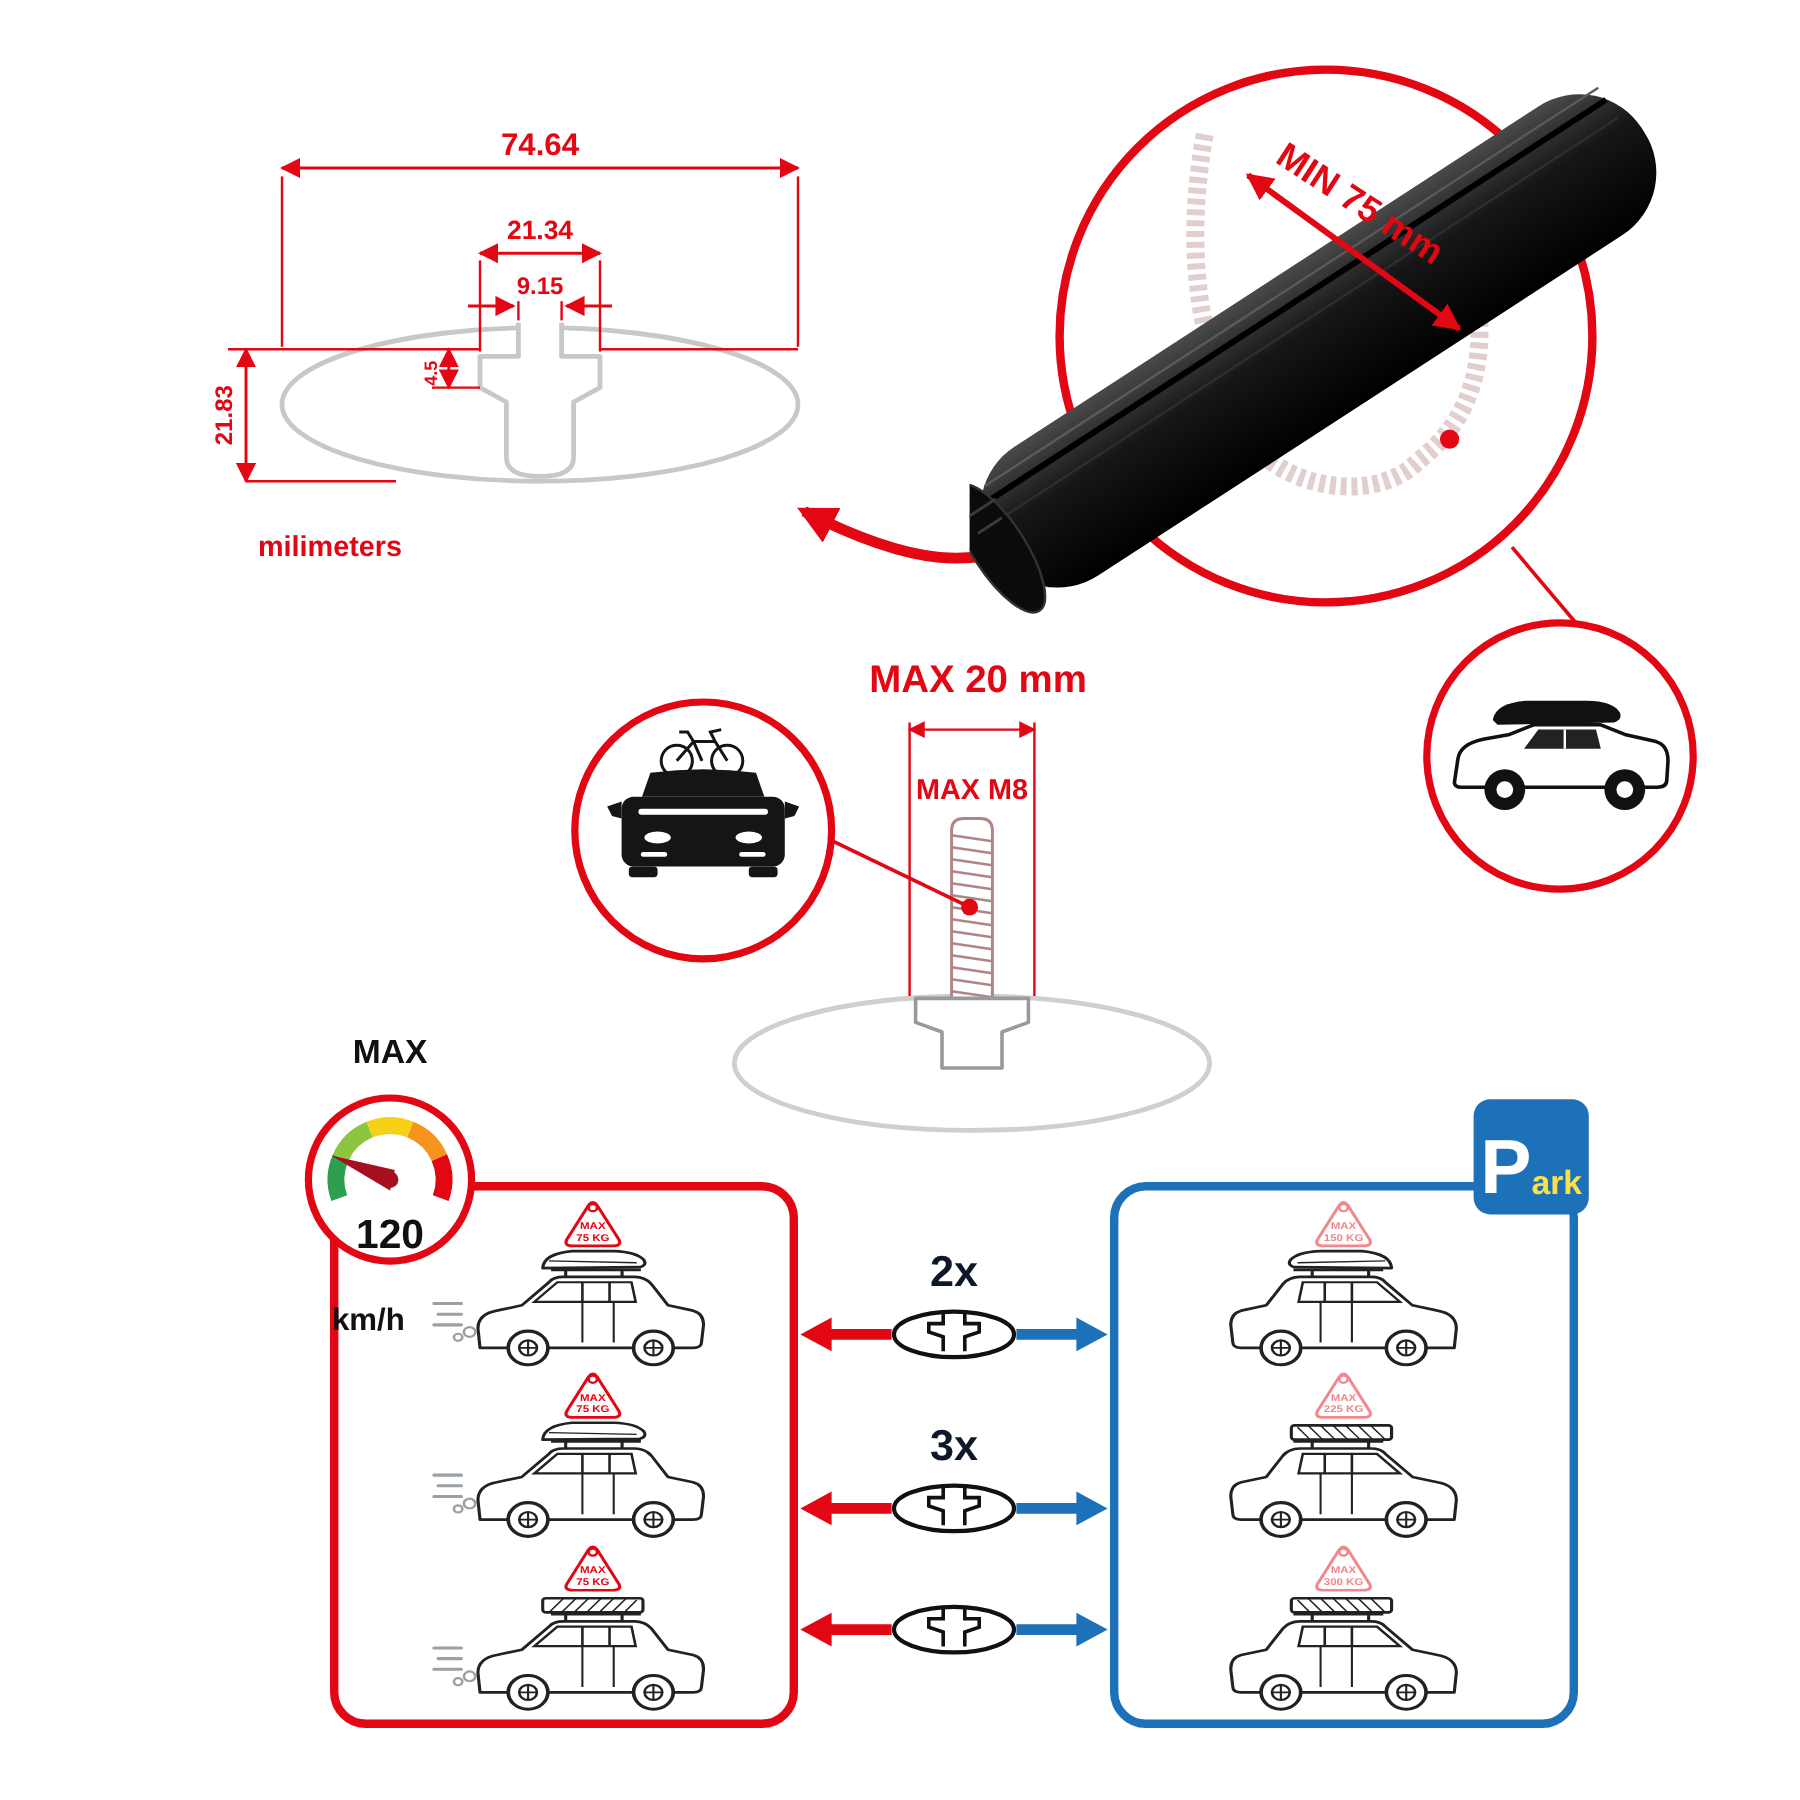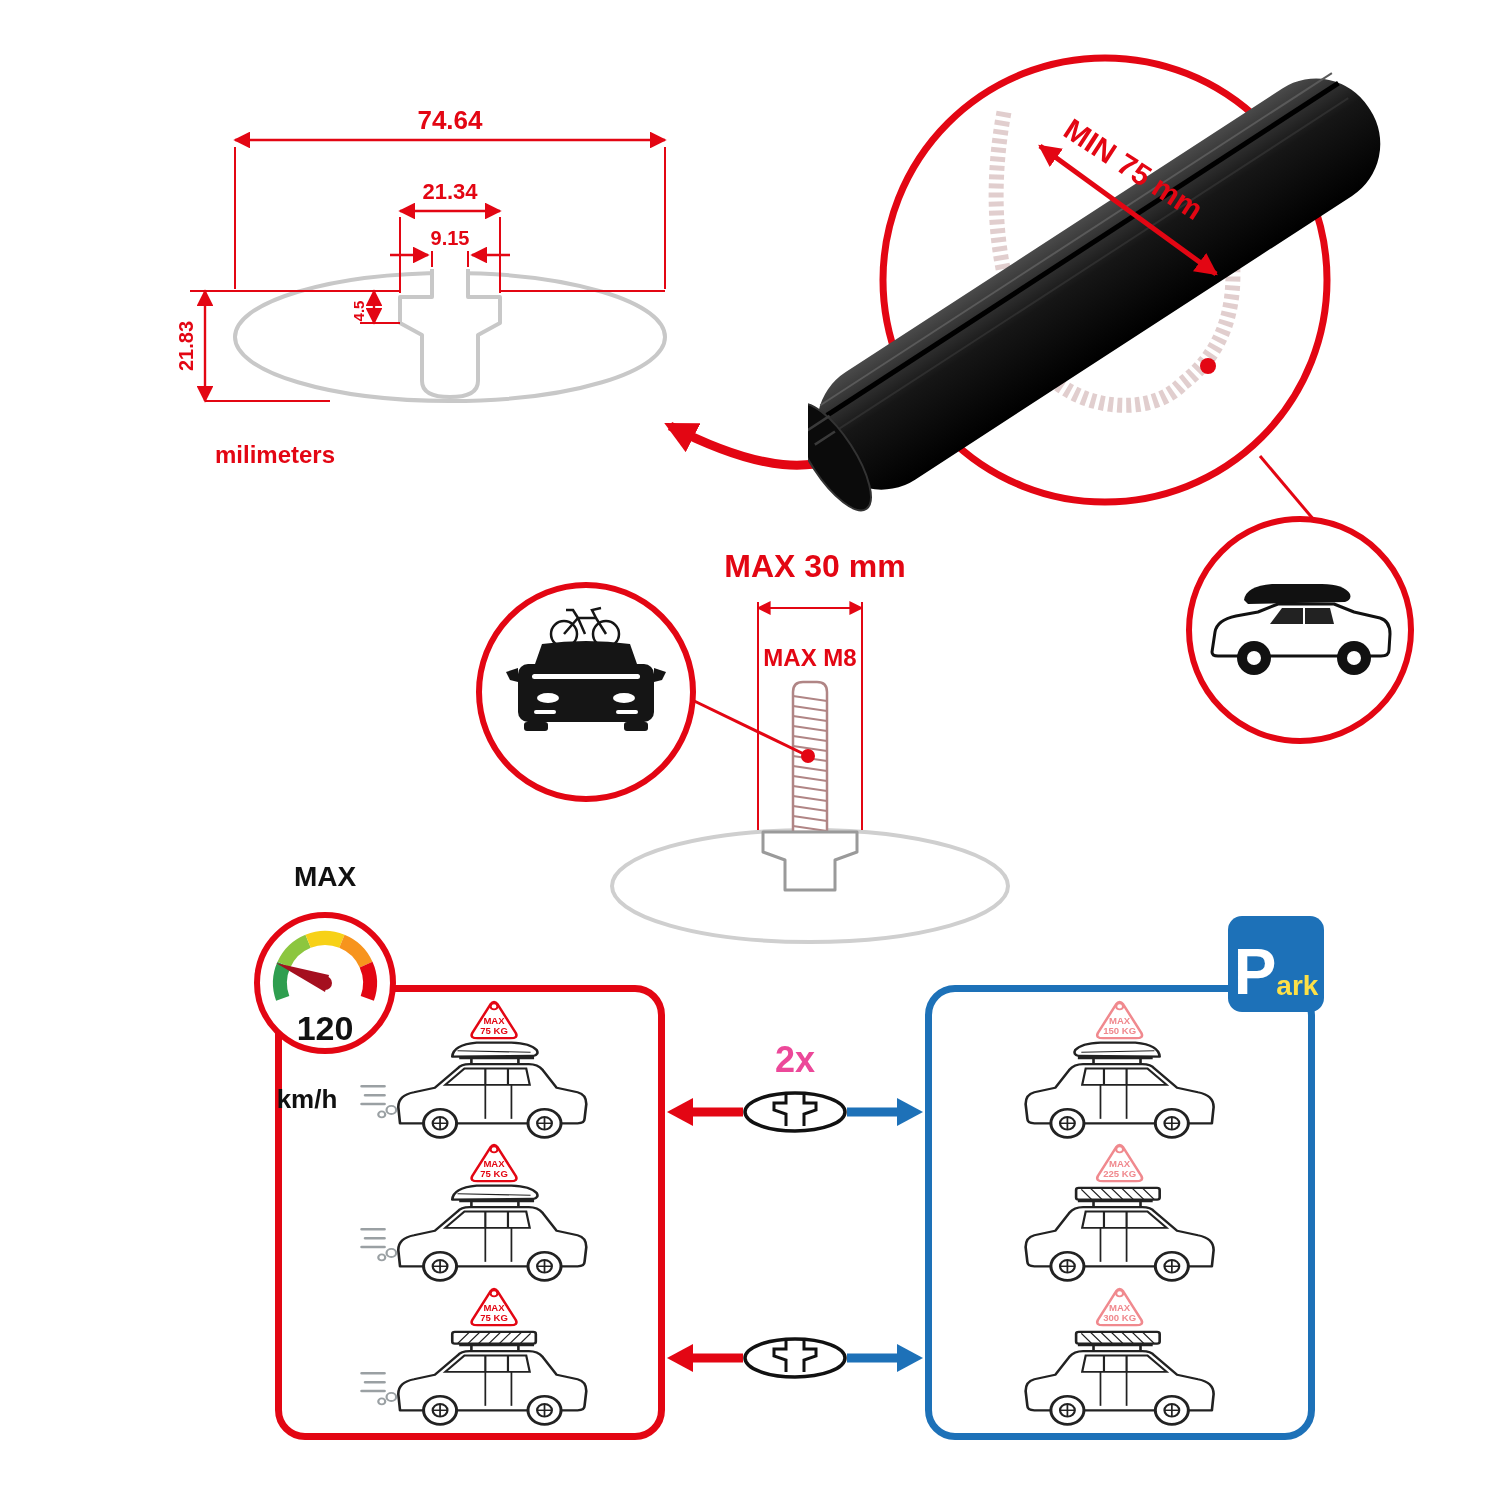--- a/index.html
+++ b/index.html
@@ -17,21 +17,21 @@
            border-radius:30px;box-sizing:border-box;display:flex;flex-direction:column;
            justify-content:space-evenly;align-items:center;padding:4px 0 4px 14px;}
   #blue-box{left:925px;top:985px;width:390px;height:455px;border:7px solid #1d71b8;
             border-radius:30px;box-sizing:border-box;display:flex;flex-direction:column;
             justify-content:space-evenly;align-items:center;padding:4px 0;}
   .car-cell{height:141px;display:block;}
   .tag-red{color:#e30613;}
   .tag-pink{color:#f0898e;}
   .tmax,.tval{fill:currentColor;font-weight:bold;font-size:11px;text-anchor:middle;}
   .mult-row{left:665px;width:260px;height:118px;text-align:center;}
-  .mult-label{color:#ec4899;font-weight:bold;font-size:36px;height:44px;line-height:44px;}
+  .mult-label{color:#0f172a;font-weight:bold;font-size:36px;height:44px;line-height:44px;}
   .alr{stroke:#e30613;stroke-width:9;}
   .alb{stroke:#1d71b8;stroke-width:9;}
   #park-sign{left:1228px;top:916px;width:96px;height:96px;background:#1d71b8;border-radius:14px;
              display:flex;align-items:flex-end;justify-content:center;padding-bottom:10px;
              box-sizing:border-box;z-index:5;}
   .park-p{color:#fff;font-weight:bold;font-size:64px;line-height:0.9;}
   .park-ark{color:#fde047;font-weight:bold;font-size:28px;line-height:1;margin-bottom:2px;}
 </style>
 </head>
 <body>
@@ -148,21 +148,21 @@
     <path d="M 30,140 L 33,120 Q 35,108 54,104 L 76,100 L 96,92 L 152,92 L 172,100 L 198,106 Q 208,109 208,122 L 207,138 Q 207,144 199,144 L 36,144 Q 30,144 30,140 Z" fill="#fff" stroke="#111" stroke-width="3" stroke-linejoin="round"></path>
     <polygon points="100,96 148,96 152,112 88,112" fill="#222"></polygon>
     <line x1="122" y1="96" x2="122" y2="112" stroke="#fff" stroke-width="2"></line>
     <circle cx="72" cy="146" r="17" fill="#111"></circle>
     <circle cx="72" cy="146" r="7" fill="#fff"></circle>
     <circle cx="172" cy="146" r="17" fill="#111"></circle>
     <circle cx="172" cy="146" r="7" fill="#fff"></circle>
   </g>
 </svg>
 
-<div class="abs" id="maxmm-label">MAX 30 mm</div>
+<div class="abs" id="maxmm-label">MAX 20 mm</div>
 
 <svg class="abs" style="left:600px;top:592px" width="420" height="360" viewBox="0 0 420 360">
   <ellipse cx="210" cy="294" rx="198" ry="56" fill="none" stroke="#cfcfcf" stroke-width="4"></ellipse>
   <line x1="158" y1="10" x2="158" y2="238" stroke="#e30613" stroke-width="2"></line>
   <line x1="262" y1="10" x2="262" y2="238" stroke="#e30613" stroke-width="2"></line>
   <line x1="158" y1="16" x2="262" y2="16" stroke="#e30613" stroke-width="2" marker-start="url(#ar)" marker-end="url(#ar)"></line>
   <text x="210" y="74" font-size="24" text-anchor="middle" class="red-text">MAX M8</text>
   <path d="M193,100 Q193,90 203,90 L217,90 Q227,90 227,100 L227,240 L193,240 Z" fill="#fff" stroke="#b08585" stroke-width="2.5"></path>
   <path d="M193,104 L227,109 M193,114 L227,119 M193,124 L227,129 M193,134 L227,139 M193,144 L227,149 M193,154 L227,159 M193,164 L227,169 M193,174 L227,179 M193,184 L227,189 M193,194 L227,199 M193,204 L227,209 M193,214 L227,219 M193,224 L227,229 M193,234 L227,239" stroke="#b08585" stroke-width="2"></path>
   <path d="M163,240 L257,240 L257,260 L235,268 L235,298 L185,298 L185,268 L163,260 Z" fill="#fff" stroke="#9a9a9a" stroke-width="3" stroke-linejoin="round"></path>
@@ -307,20 +307,31 @@
   <div class="mult-label">2x</div>
   <svg width="260" height="60" viewBox="0 0 260 60">
     <line class="alr" x1="26" y1="30" x2="78" y2="30"></line>
     <polygon points="2,30 28,16 28,44" fill="#e30613"></polygon>
     <line class="alb" x1="182" y1="30" x2="234" y2="30"></line>
     <polygon points="258,30 232,16 232,44" fill="#1d71b8"></polygon>
     <ellipse cx="130" cy="30" rx="50" ry="19" fill="#fff" stroke="#111" stroke-width="3.5"></ellipse>
     <path d="M 121,12 V 21 H 109 V 28 L 121,32 V 44 M 139,12 V 21 H 151 V 28 L 139,32 V 44" fill="none" stroke="#111" stroke-width="3"></path>
   </svg>
 </div>
+<div class="abs mult-row" style="top:1183px">
+  <div class="mult-label">3x</div>
+  <svg width="260" height="60" viewBox="0 0 260 60">
+    <line class="alr" x1="26" y1="30" x2="78" y2="30"></line>
+    <polygon points="2,30 28,16 28,44" fill="#e30613"></polygon>
+    <line class="alb" x1="182" y1="30" x2="234" y2="30"></line>
+    <polygon points="258,30 232,16 232,44" fill="#1d71b8"></polygon>
+    <ellipse cx="130" cy="30" rx="50" ry="19" fill="#fff" stroke="#111" stroke-width="3.5"></ellipse>
+    <path d="M 121,12 V 21 H 109 V 28 L 121,32 V 44 M 139,12 V 21 H 151 V 28 L 139,32 V 44" fill="none" stroke="#111" stroke-width="3"></path>
+  </svg>
+</div>
 <div class="abs mult-row" style="top:1328px">
   <svg width="260" height="60" viewBox="0 0 260 60">
     <line class="alr" x1="26" y1="30" x2="78" y2="30"></line>
     <polygon points="2,30 28,16 28,44" fill="#e30613"></polygon>
     <line class="alb" x1="182" y1="30" x2="234" y2="30"></line>
     <polygon points="258,30 232,16 232,44" fill="#1d71b8"></polygon>
     <ellipse cx="130" cy="30" rx="50" ry="19" fill="#fff" stroke="#111" stroke-width="3.5"></ellipse>
     <path d="M 121,12 V 21 H 109 V 28 L 121,32 V 44 M 139,12 V 21 H 151 V 28 L 139,32 V 44" fill="none" stroke="#111" stroke-width="3"></path>
   </svg>
 </div>

